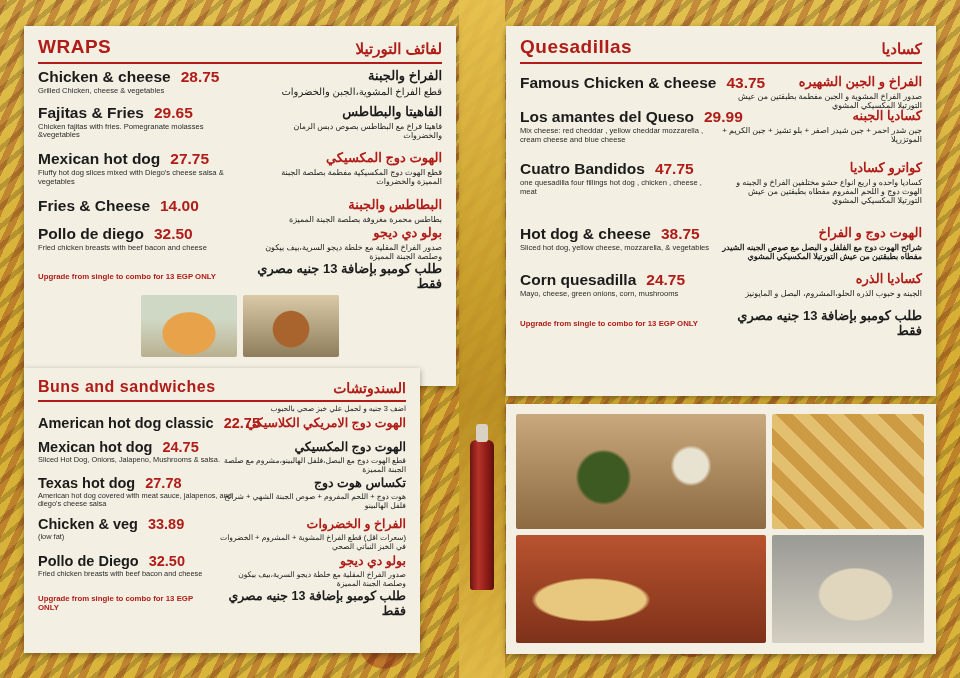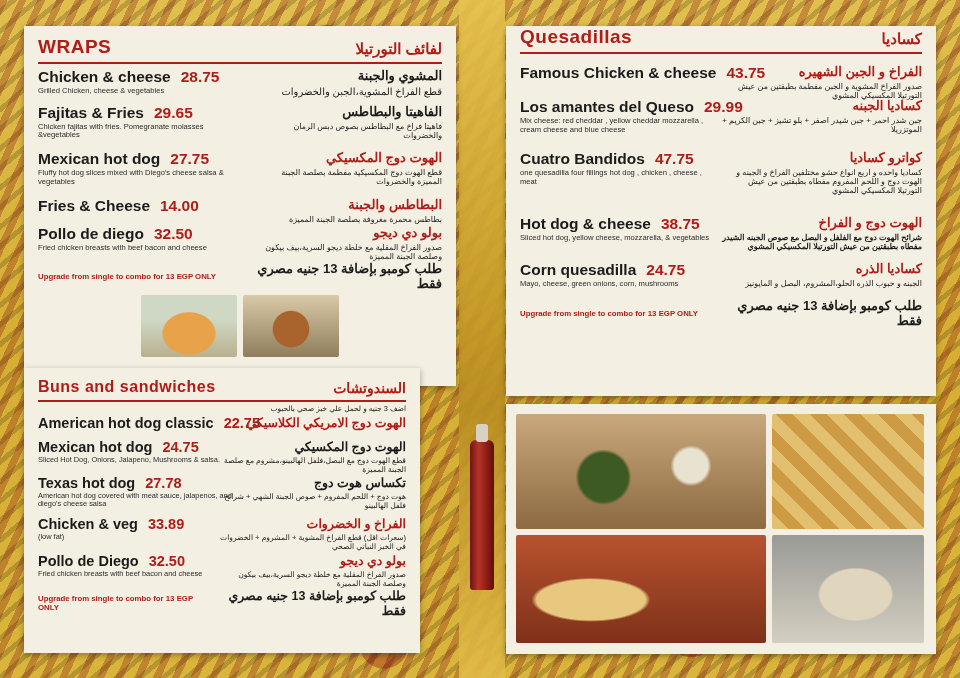--- a/index.html
+++ b/index.html
@@ -151,21 +151,21 @@
     </div>
     <div class="rule"></div>
     <div class="items">
 
       <div class="item">
         <div class="row">
           <div class="nm">Chicken &amp; cheese</div>
           <div class="pr">28.75</div>
         </div>
         <div class="ds">Grilled Chicken, cheese &amp; vegetables</div>
-        <div class="ar">المشوي والجبنة</div>
+        <div class="ar">الفراخ والجبنة</div>
         <div class="ar" style="top:18px;font-weight:normal;font-size:10px;">قطع الفراخ المشوية،الجبن والخضروات</div>
       </div>
 
       <div class="item" style="margin-top:8px;">
         <div class="row">
           <div class="nm">Fajitas &amp; Fries</div>
           <div class="pr">29.65</div>
         </div>
         <div class="ds">Chicken fajitas with fries. Pomegranate molasses &amp;vegetables</div>
         <div class="ar">الفاهيتا والبطاطس</div>
@@ -272,21 +272,21 @@
       </div>
 
     </div>
     <div class="note" style="margin-top:6px;">
       <span>Upgrade from single to combo for 13 EGP ONLY</span>
       <span class="ar">طلب كومبو بإضافة 13 جنيه مصري فقط</span>
     </div>
   </div>
 
   <div class="panel" id="panel-right">
-    <div class="sec-head" style="">
+    <div class="sec-head" style="padding-top:10px;">
       <div class="sec-title">Quesadillas</div>
       <div class="sec-title-ar">كساديا</div>
     </div>
     <div class="rule"></div>
     <div class="items">
 
       <div class="item" style="margin-top:6px;">
         <div class="row">
           <div class="nm">Famous Chicken &amp; cheese</div>
           <div class="pr">43.75</div>

